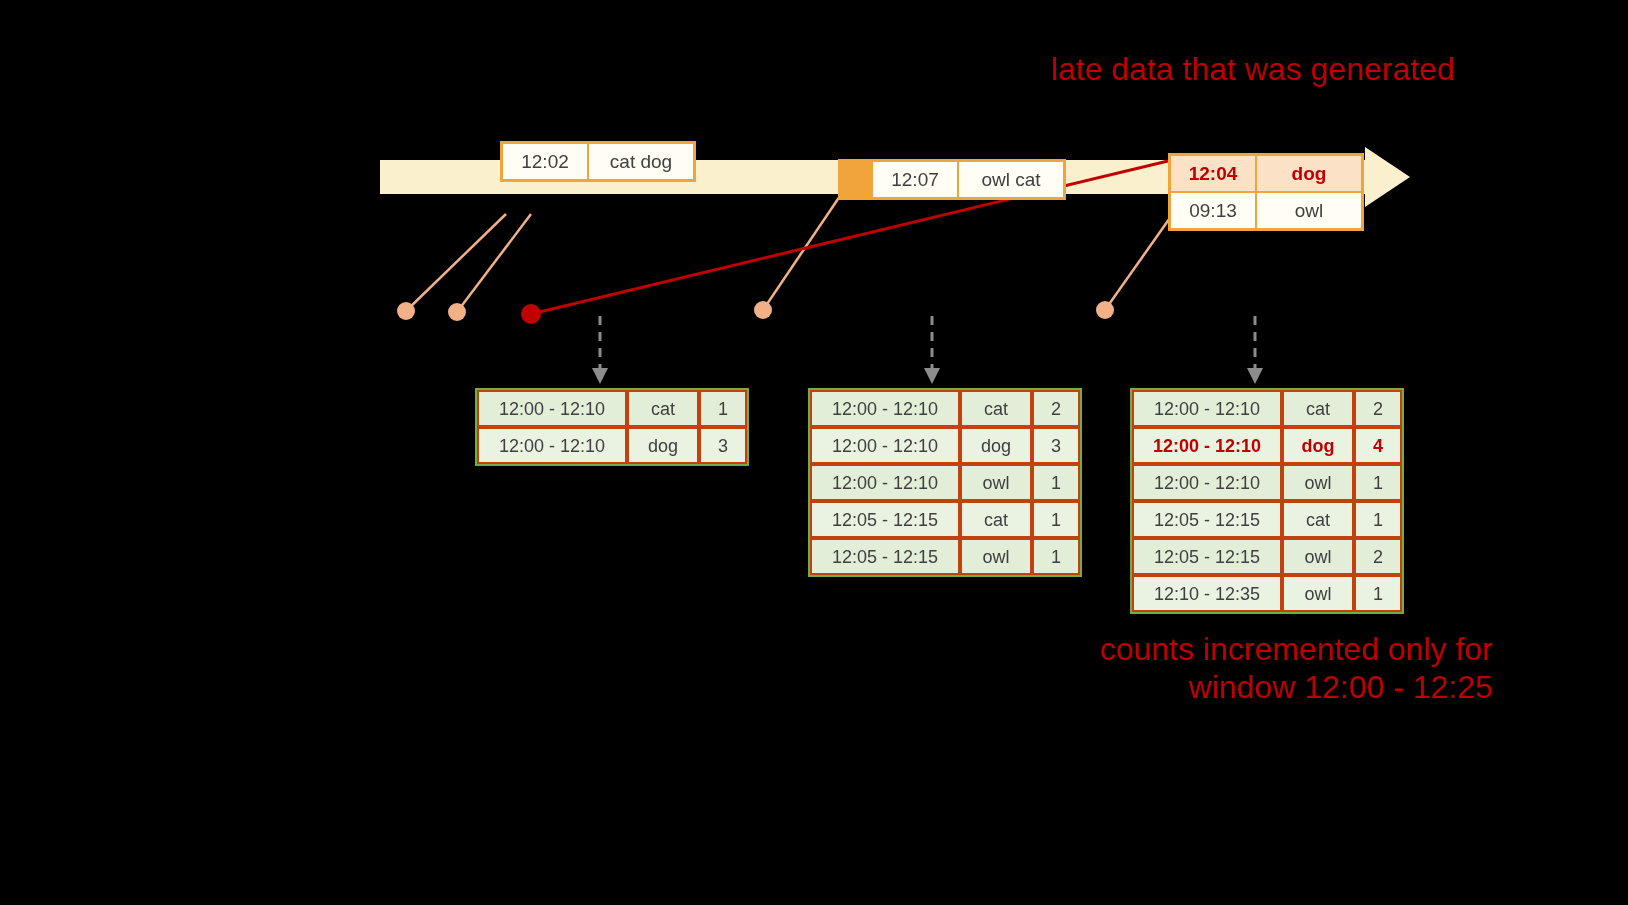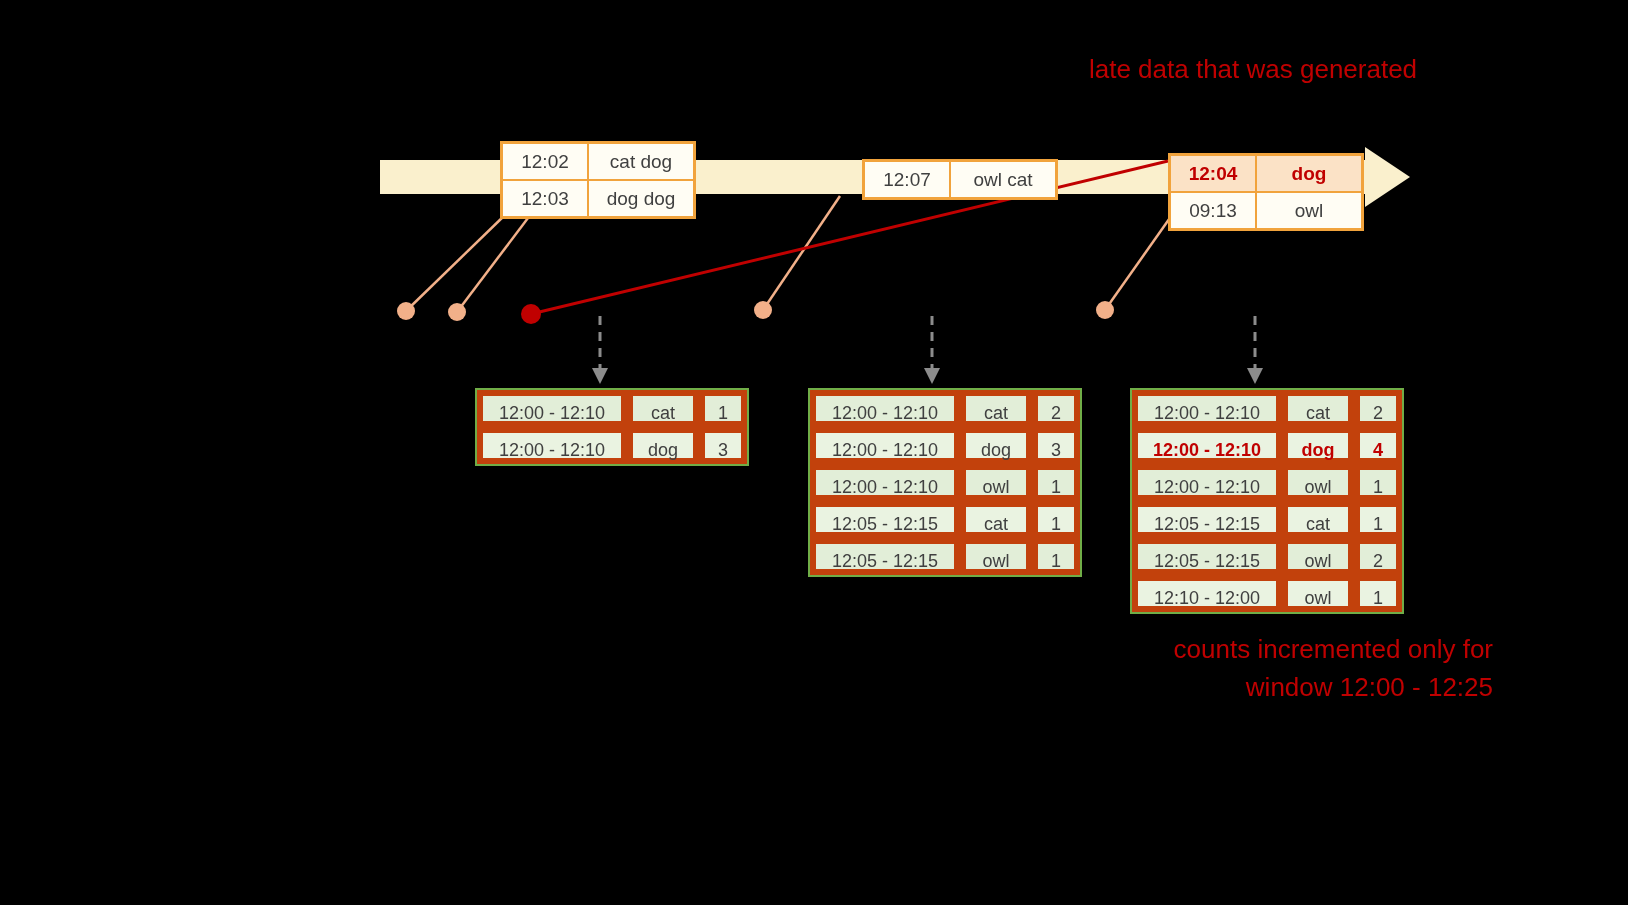--- a/index.html
+++ b/index.html
@@ -17,21 +17,21 @@
   }
   svg.overlay {
     position: absolute;
     left: 0;
     top: 0;
   }
   .annotation {
     position: absolute;
     width: 480px;
     color: #C00000;
-    font-size: 26px;
+    font-size: 32px;
     line-height: 38px;
     text-align: center;
   }
   
   .event-table {
     position: absolute;
     border: 2px solid #F1A33C;
     background: #F1A33C;
   }
   .event-table .trow { display: flex; }
@@ -57,21 +57,21 @@
     position: absolute;
     border: 2px solid #70AD47;
     background: #70AD47;
   }
   .result-table .trow { display: flex; }
   .result-table .tcell {
     box-sizing: border-box;
     height: 37px;
     line-height: 35px;
     text-align: center;
-    border: 6px solid #c2410c;
+    border: 2px solid #c2410c;
     background: #E2EED8;
     color: #404040;
     font-size: 18px;
   }
   .result-table .trow.alt .tcell { background: #EAF3E1; }
   .result-table .c0 { width: 150px; }
   .result-table .c1 { width: 72px; }
   .result-table .c2 { width: 48px; }
   .result-table .trow.late .tcell {
     color: #C00000;
@@ -117,26 +117,22 @@
 
   <div class="annotation" style="left:1013px; top:50px;">
     <div>late data that was generated</div>
   </div>
 
   <div class="event-table" style="left:500px; top:141px;">
       <div class="trow">
         <div class="tcell c0">12:02</div>
         <div class="tcell c1">cat dog</div>
       </div>
-      <div class="trow alt">
-        <div class="tcell c0">12:03</div>
-        <div class="tcell c1">dog dog</div>
-      </div>
-    </div>
-  <div class="event-table" style="left:862px; top:159px;">
+    </div>
+  <div class="event-table" style="left:838px; top:159px;padding-left:32px;">
       <div class="trow">
         <div class="tcell c0">12:07</div>
         <div class="tcell c1">owl cat</div>
       </div>
     </div>
   <div class="event-table" style="left:1168px; top:141px;margin-top:12px;">
       <div class="trow late">
         <div class="tcell c0">12:04</div>
         <div class="tcell c1">dog</div>
       </div>
@@ -205,21 +201,21 @@
         <div class="tcell c0">12:05 - 12:15</div>
         <div class="tcell c1">cat</div>
         <div class="tcell c2">1</div>
       </div>
       <div class="trow">
         <div class="tcell c0">12:05 - 12:15</div>
         <div class="tcell c1">owl</div>
         <div class="tcell c2">2</div>
       </div>
       <div class="trow alt">
-        <div class="tcell c0">12:10 - 12:00</div>
+        <div class="tcell c0">12:10 - 12:35</div>
         <div class="tcell c1">owl</div>
         <div class="tcell c2">1</div>
       </div>
     </div>
 
   <div class="annotation" style="left:1013px; top:630px;text-align:right;">
     <div>counts incremented only for</div>
     <div>window 12:00 - 12:25</div>
   </div>
 

